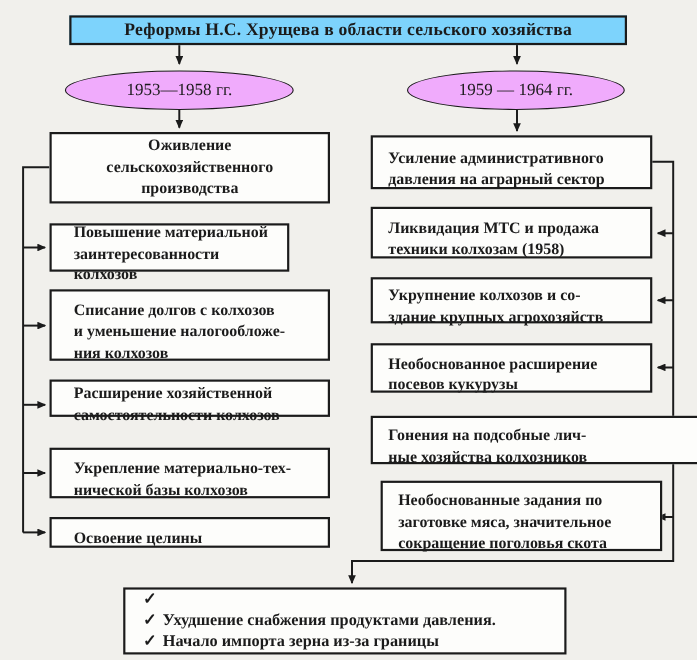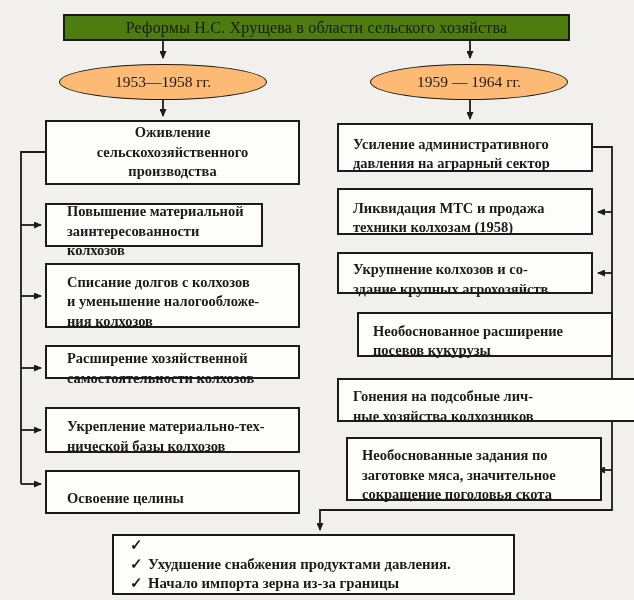--- a/index.html
+++ b/index.html
@@ -15,26 +15,26 @@
     background:#fdfdfb;
     border:2px solid #1b1b1b;
     display:flex;align-items:center;
     font-weight:bold;font-size:14.5px;line-height:19.5px;
     padding:15px 8px 2px 20px;
   }
   .box .txt{white-space:pre-line;}
   .box.center{justify-content:center;text-align:center;padding:2px 22px;}
   .rightcol{padding-left:14px;}
   .titlebox{
-    background:#4d7c0f;border:2px solid #1b1b1b;
+    background:#7dd3fc;border:2px solid #1b1b1b;
     display:flex;align-items:center;justify-content:center;
-    font-weight:normal;font-size:16px;letter-spacing:.2px;text-align:center;
+    font-weight:bold;font-size:16px;letter-spacing:.2px;text-align:center;
   }
   .ellipse{
-    background:#fdba74;border:1.5px solid #1b1b1b;border-radius:50%;
+    background:#f0abfc;border:1.5px solid #1b1b1b;border-radius:50%;
     display:flex;align-items:center;justify-content:center;
     font-size:15.5px;
   }
   .results{
     background:#fdfdfb;border:2px solid #1b1b1b;
     display:flex;flex-direction:column;justify-content:center;
     font-weight:bold;font-size:14.8px;line-height:19px;
     padding:3px 6px 3px 16px;
   }
   .res-row{display:flex;align-items:baseline;}
@@ -100,37 +100,37 @@
 ния колхозов</span>
 </div>
 <div class="abs box" style="left:45px;top:345px;width:255px;height:34px;">
   <span class="txt">Расширение хозяйственной
 самостоятельности колхозов</span>
 </div>
 <div class="abs box" style="left:45px;top:407px;width:255px;height:46px;">
   <span class="txt">Укрепление материально-тех-
 нической базы колхозов</span>
 </div>
-<div class="abs box" style="left:45px;top:470px;width:255px;height:44px;">
+<div class="abs box" style="left:45px;top:470px;width:255px;height:28px;">
   <span class="txt">Освоение целины</span>
 </div>
 
 <div class="abs box rightcol" style="left:337px;top:123px;width:256px;height:49px;">
   <span class="txt">Усиление административного
 давления на аграрный сектор</span>
 </div>
 <div class="abs box rightcol" style="left:337px;top:188px;width:256px;height:47px;">
   <span class="txt">Ликвидация МТС и продажа
 техники колхозам (1958)</span>
 </div>
 <div class="abs box rightcol" style="left:337px;top:252px;width:256px;height:42px;">
   <span class="txt">Укрупнение колхозов и со-
 здание крупных агрохозяйств</span>
 </div>
-<div class="abs box rightcol" style="left:337px;top:312px;width:256px;height:45px;margin-left:20px;">
+<div class="abs box rightcol" style="left:337px;top:312px;width:256px;height:45px;">
   <span class="txt">Необоснованное расширение
 посевов кукурузы</span>
 </div>
 <div class="abs box rightcol" style="left:337px;top:378px;width:300px;height:44px;">
   <span class="txt">Гонения на подсобные лич-
 ные хозяйства колхозников</span>
 </div>
 <div class="abs box rightcol" style="left:346px;top:437px;width:256px;height:64px;">
   <span class="txt">Необоснованные задания по
 заготовке мяса, значительное

